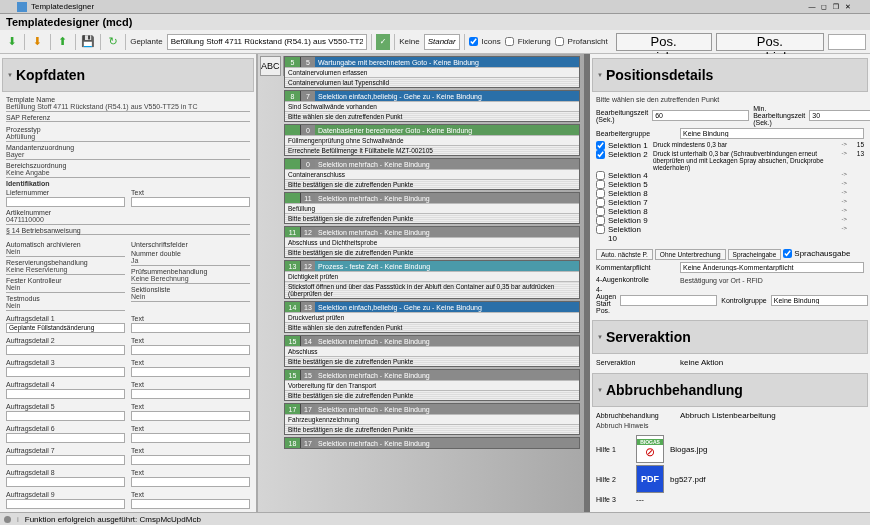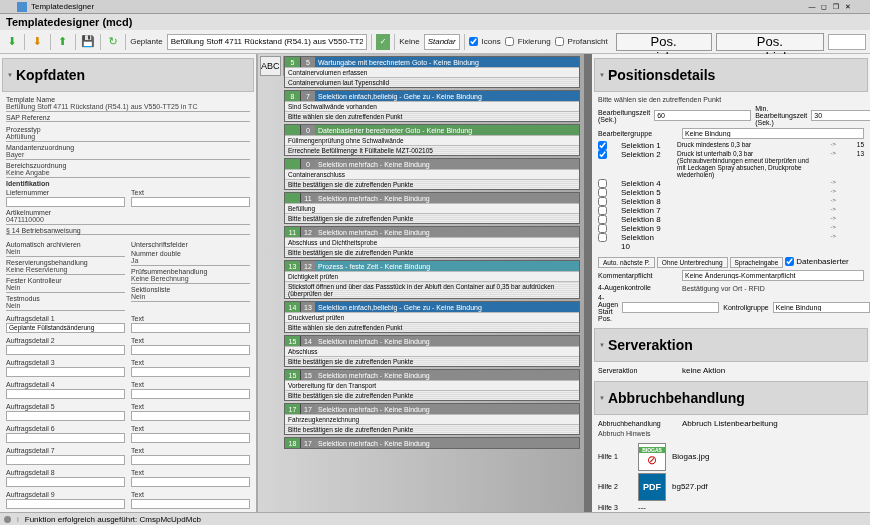--- a/index.html
+++ b/index.html
@@ -47,39 +47,39 @@
   .blk-id { width: 14px; background: #888; color: #fff; display: flex; align-items: center; justify-content: center; font-size: 7px; }
   .blk-title { flex: 1; padding: 0 3px; display: flex; align-items: center; font-size: 7px; color: #fff; }
   .blk-sel { background: #2a6fa8; }
   .blk-gray { background: #8a8a8a; }
   .blk-green { background: #5a9a5a; }
   .blk-cyan { background: #4a9aaa; }
   .blk-row { background: #f0f0f0; border-top: 1px solid #bbb; padding: 1px 3px; font-size: 6.5px; }
   .blk-row-grid { background: repeating-linear-gradient(0deg, #eee, #eee 1px, #ddd 1px, #ddd 2px); }
   
   
-  .right { width: 286px; background: #f2f2f2; border-left: 8px solid #737373; overflow-y: auto; padding: 2px; }
+  .right { width: 286px; background: #f2f2f2; border-left: 6px solid #737373; overflow-y: auto; padding: 2px; }
   .pd-row { display: flex; align-items: center; gap: 4px; margin: 2px 0; font-size: 7px; }
   .pd-label { width: 80px; font-size: 7px; }
   .pd-input { flex: 1; border: 1px solid #aaa; background: #fff; height: 11px; font-size: 7px; padding: 0 2px; }
-  .sel-row { display: flex; align-items: flex-start; gap: 14px; font-size: 6.5px; margin: 0 0; }
+  .sel-row { display: flex; align-items: flex-start; gap: 3px; font-size: 6.5px; margin: 0 0; }
   .sel-check { width: 9px; height: 9px; }
   .sel-label { width: 42px; }
   .sel-text { flex: 1; font-size: 6.5px; line-height: 1.1; }
   .sel-arrow { font-size: 6px; color: #555; }
   .sel-val { width: 14px; text-align: right; font-size: 6.5px; }
   .btn-row { display: flex; gap: 2px; margin: 2px 0; }
   .mini-btn { border: 1px solid #aaa; background: #f5f5f5; padding: 1px 4px; font-size: 6.5px; }
   .help-row { display: flex; align-items: center; gap: 6px; margin: 2px 0; }
   .help-label { width: 34px; font-size: 7px; }
   .thumb { width: 28px; height: 28px; border: 1px solid #888; display: flex; flex-direction: column; align-items: center; justify-content: center; font-size: 5px; }
   .thumb.biogas { background: #fff; }
   .thumb.biogas .t1 { background: #5a5; width: 100%; text-align: center; color: #fff; font-weight: bold; font-size: 5px; }
   .thumb.biogas .t2 { color: #c00; font-size: 12px; }
-  .thumb.pdf { background: #0369a1; color: #fff; font-weight: bold; font-size: 9px; }
+  .thumb.pdf { background: #1d4ed8; color: #fff; font-weight: bold; font-size: 9px; }
   
   .status { height: 13px; background: #dcdcdc; border-top: 1px solid #aaa; display: flex; align-items: center; padding: 0 4px; font-size: 7px; gap: 6px; }
   .status-bullet { width: 7px; height: 7px; background: #888; border-radius: 50%; }
 </style>
 </head>
 <body>
 
 <div class="titlebar">
   <span class="titlebar-icon"></span>
   <span>Templatedesigner</span>
@@ -477,21 +477,21 @@
             <span class="sel-val"></span>
           </div>
         </div>
     </div>
     <div class="section-body">
       <div class="btn-row">
         <button class="mini-btn">Auto. nächste P.</button>
         <button class="mini-btn">Ohne Unterbrechung</button>
         <button class="mini-btn">Spracheingabe</button>
         <input type="checkbox" checked="" style="">
-        <span>Datenbasierter</span>
+        <span>Sprachausgabe</span>
       </div>
       <div class="pd-row">
         <span class="pd-label">Kommentarpflicht</span>
         <input class="pd-input" value="Keine Änderungs-Kommentarpflicht" style="">
       </div>
       <div class="pd-row">
         <span class="pd-label">4-Augenkontrolle</span>
         <span class="fl">Bestätigung vor Ort - RFID</span>
       </div>
       <div class="pd-row">

